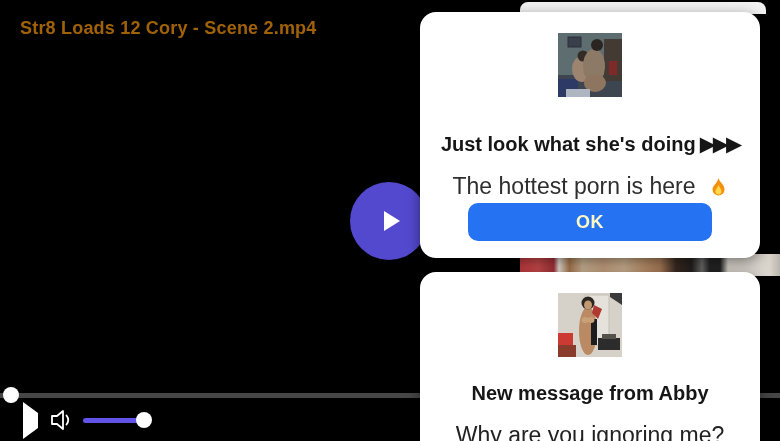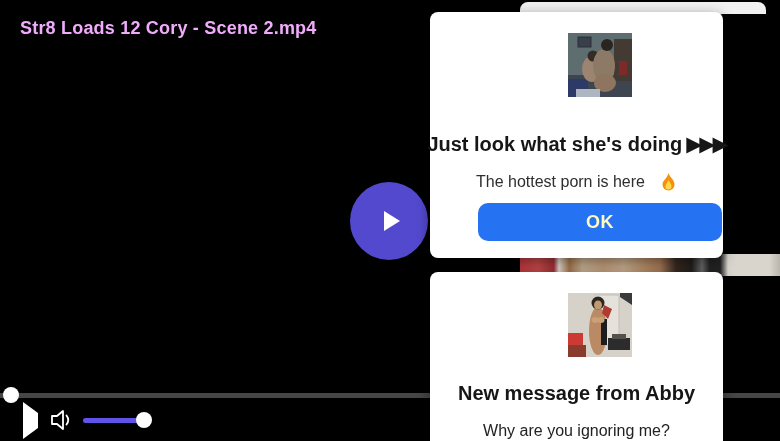--- a/index.html
+++ b/index.html
@@ -3,21 +3,21 @@
 <meta charset="utf-8">
 <style>
   * { margin:0; padding:0; box-sizing:border-box; }
   html,body { width:780px; height:441px; overflow:hidden; }
   body { background:#000; font-family:"Liberation Sans","DejaVu Sans",sans-serif; position:relative; }
 
   .player { position:absolute; inset:0; background:#000; }
 
   .video-title {
     position:absolute; left:20px; top:18px;
-    color:#f0abfc; font-size:18px; font-weight:bold; letter-spacing:.2px;
+    color:#a16207; font-size:18px; font-weight:bold; letter-spacing:.2px;
     white-space:nowrap;
   }
 
   
   .big-play {
     position:absolute; left:350px; top:182px; width:78px; height:78px;
     border-radius:50%; background:#5349cf;
     display:flex; align-items:center; justify-content:center;
     cursor:pointer; border:none; z-index:3;
   }
@@ -76,40 +76,40 @@
     border-radius:50%; background:#fff;
   }
   .time-display {
     position:absolute; left:161px; top:411px; z-index:4;
     color:#fff; font-size:15px; letter-spacing:.5px; white-space:nowrap;
   }
   .time-display .sep { font-style:italic; padding:0 4px; }
 
   
   .popup {
-    position:absolute; left:430px; width:293px; background:#fff;
-    border-radius:8px; z-index:10; box-shadow:0 4px 14px rgba(0,0,0,.45);
+    position:absolute; left:420px; width:340px; background:#fff;
+    border-radius:16px; z-index:10; box-shadow:0 4px 14px rgba(0,0,0,.45);
     text-align:center; cursor:pointer;
   }
   .popup-1 { top:12px; height:246px; }
   .popup-2 { top:272px; height:200px; }
 
   .popup .thumb {
     position:absolute; left:138px; top:21px; width:64px; height:64px; display:block;
   }
   .popup .headline {
     position:absolute; left:0; width:100%; top:120px;
     font-size:20px; font-weight:bold; color:#161616;
     display:flex; align-items:center; justify-content:center; gap:4px;
     white-space:nowrap;
   }
   .popup .headline .arrows { letter-spacing:-3px; font-size:21px; font-family:"DejaVu Sans",sans-serif; }
   .popup .subtext {
     position:absolute; left:0; width:100%; top:161px;
-    font-size:16px; color:#2e2e2e;
+    font-size:23px; color:#2e2e2e;
     display:flex; align-items:center; justify-content:center; gap:15px;
     white-space:nowrap;
   }
   .popup-2 .headline { top:110px;align-items:flex-end; }
   .popup-2 .subtext { top:150px; color:#222; }
 
   .ok-button {
     position:absolute; left:48px; top:191px; width:244px; height:38px;
     background:#2572f3; color:#fef9c3; font-weight:bold; font-size:18px;
     border:none; border-radius:10px; cursor:pointer;

